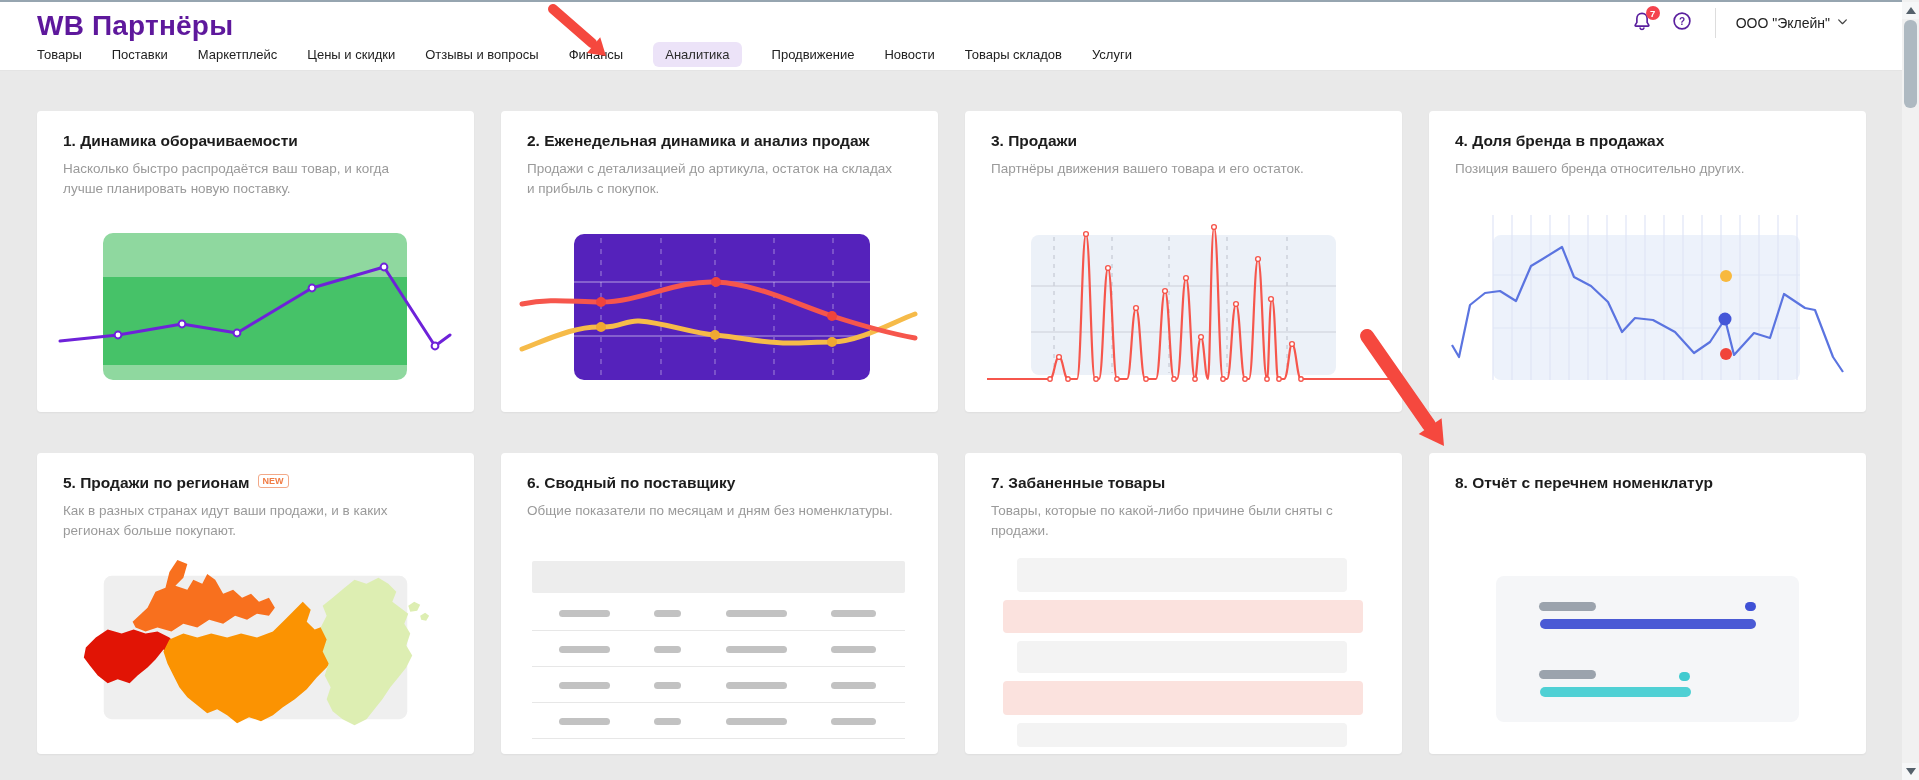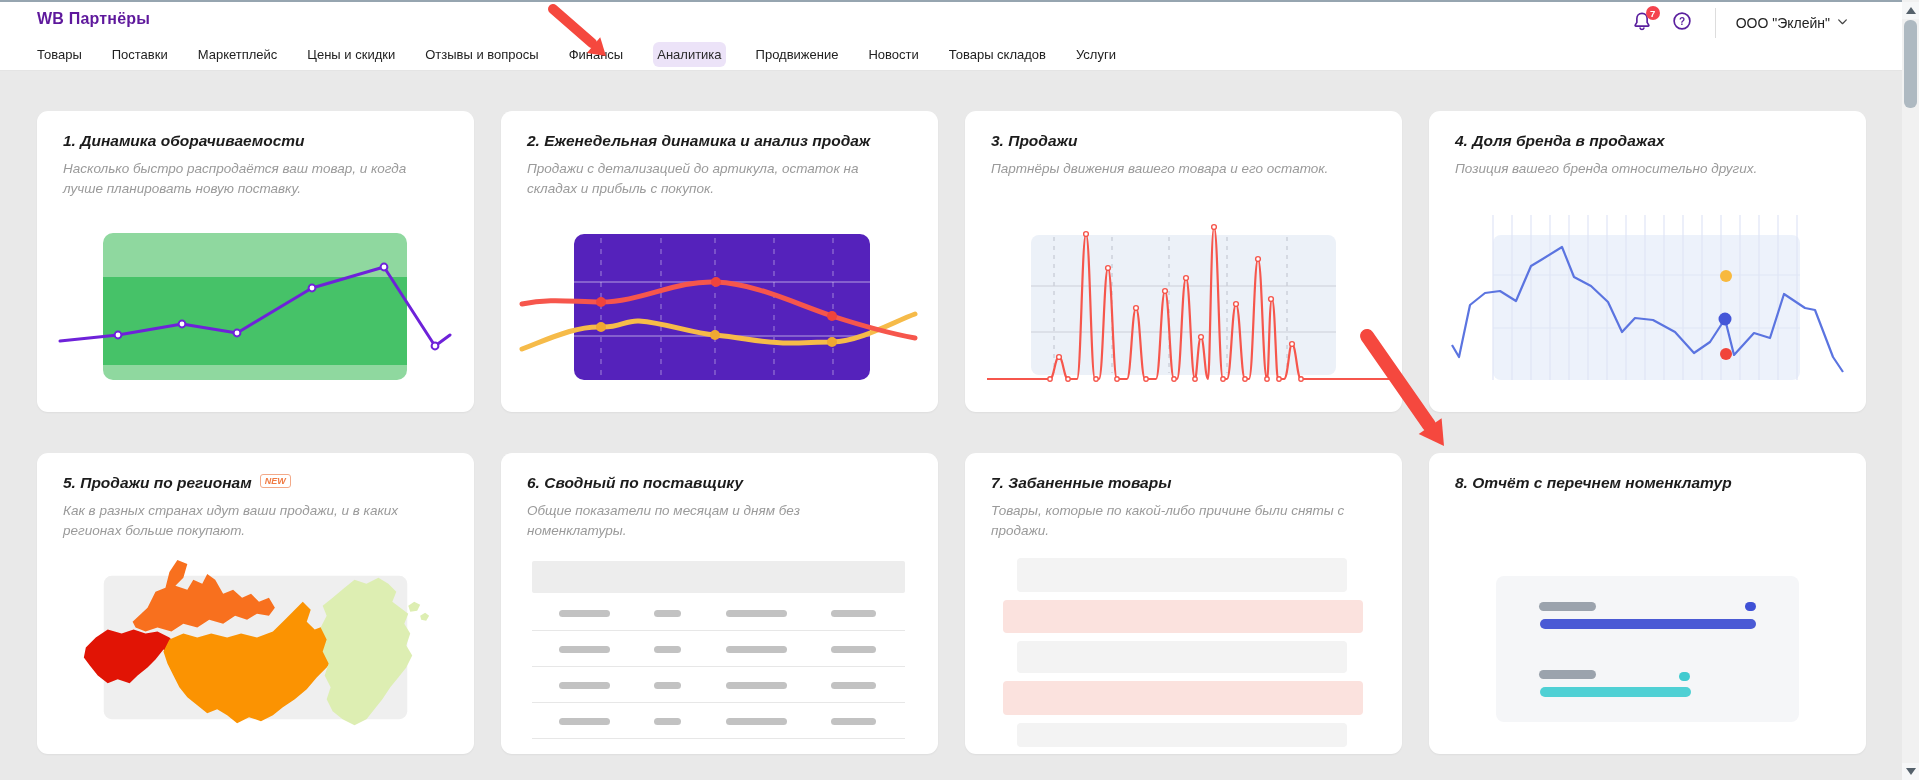--- a/index.html
+++ b/index.html
@@ -6,36 +6,36 @@
   html,body { width:1919px; height:780px; overflow:hidden; }
   body {
     font-family:"Liberation Sans", sans-serif;
     background:#e9e9e9;
     position:relative;
   }
   .topline { position:absolute; top:0; left:0; width:100%; height:2px; background:#96a5b0; z-index:5; }
 
   
   .header { position:relative; background:#fff; height:71px; border-bottom:1px solid #e4e4e4; z-index:2; }
-  .logo { position:absolute; left:37px; top:10px; font-size:16px; font-weight:bold; color:#5e189c; letter-spacing:.2px; }
+  .logo { position:absolute; left:37px; top:10px; font-size:28px; font-weight:bold; color:#5e189c; letter-spacing:.2px; }
   .header-right { position:absolute; right:70px; top:8px; display:flex; align-items:center; gap:14px; height:30px; }
   .icon-btn { position:relative; width:26px; height:26px; display:flex; align-items:center; justify-content:center; cursor:pointer; }
   .badge { position:absolute; top:-4px; right:-5px; background:#f4434e; color:#fff; font-size:9.5px; font-weight:bold;
            width:14px; height:14px; border-radius:50%; display:flex; align-items:center; justify-content:center; }
   .vdivider { width:1px; height:30px; background:#ddd; margin:0 6px; }
   .account { display:flex; align-items:center; gap:6px; font-size:14px; color:#222; cursor:pointer; }
 
   .nav { position:absolute; left:37px; top:42px; display:flex; align-items:center; gap:30px; }
   .nav-item { font-size:13px; color:#222; cursor:pointer; white-space:nowrap; padding:5px 0; }
-  .nav-item.active { background:#ece3f8; color:#2b2b2b; padding:5px 4px; border-radius:6px; }
+  .nav-item.active { background:#ece3f8; color:#2b2b2b; padding:5px 12px; border-radius:6px; }
 
   
   .content { padding:40px 0 0 37px; }
   .grid { display:grid; grid-template-columns:repeat(4,437px); grid-auto-rows:301px; gap:41px 27px; }
-  .card { background:#fff; border-radius:11px; position:relative; overflow:hidden; box-shadow:0 1px 2px rgba(0,0,0,.05); cursor:pointer;font-style:italic; }
+  .card { background:#fff; border-radius:4px; position:relative; overflow:hidden; box-shadow:0 1px 2px rgba(0,0,0,.05); cursor:pointer; }
   .card h3 { font-size:15.5px; font-weight:bold; color:#1c1c1c; padding:21px 26px 0 26px; }
   .card p  { font-size:13.5px; color:#9a9a9a; line-height:1.45; padding:9px 26px 0 26px; max-width:420px; }
   .media { position:absolute; left:0; width:437px; }
   .media.r1 { top:99px;  height:180px; }
   .media.r2 { top:97px;  height:204px; }
   .media svg { display:block; width:100%; height:100%; }
 
   .new-badge { display:inline-block; font-size:9px; font-weight:bold; color:#f07b43; border:1px solid #f3a988;
                border-radius:3px; padding:1px 4px; margin-left:8px; vertical-align:4px; background:#fff; }
 

